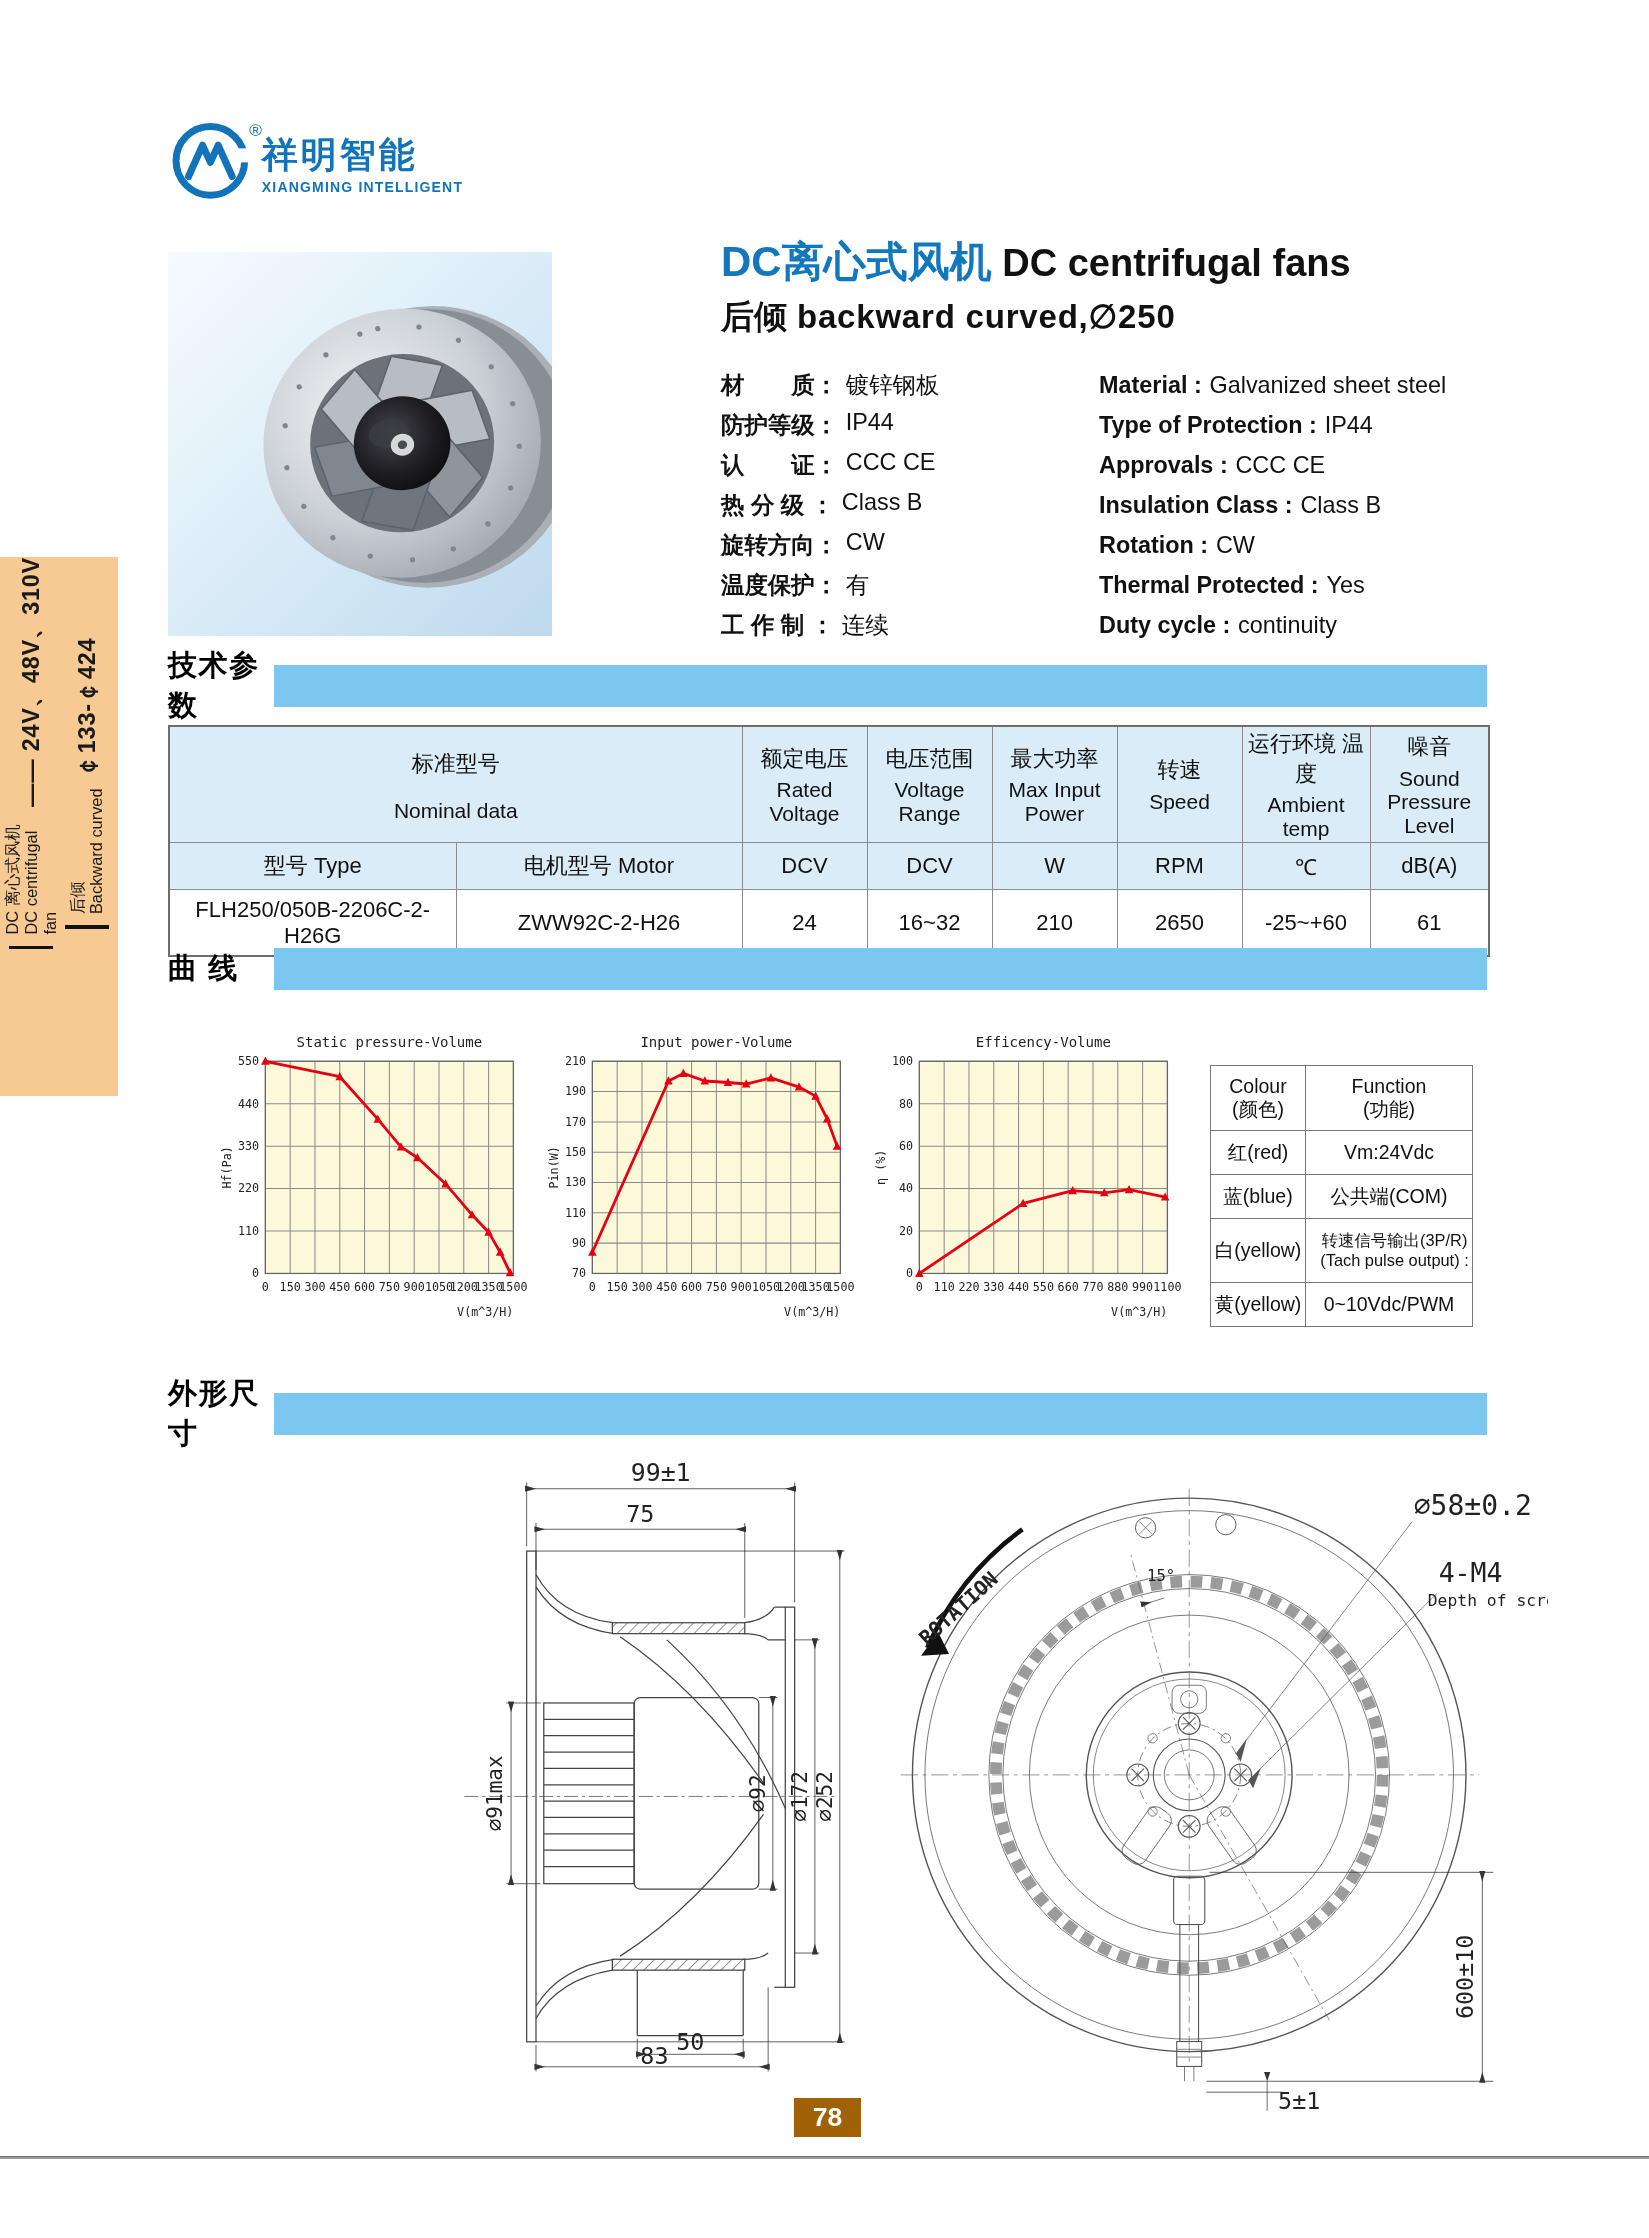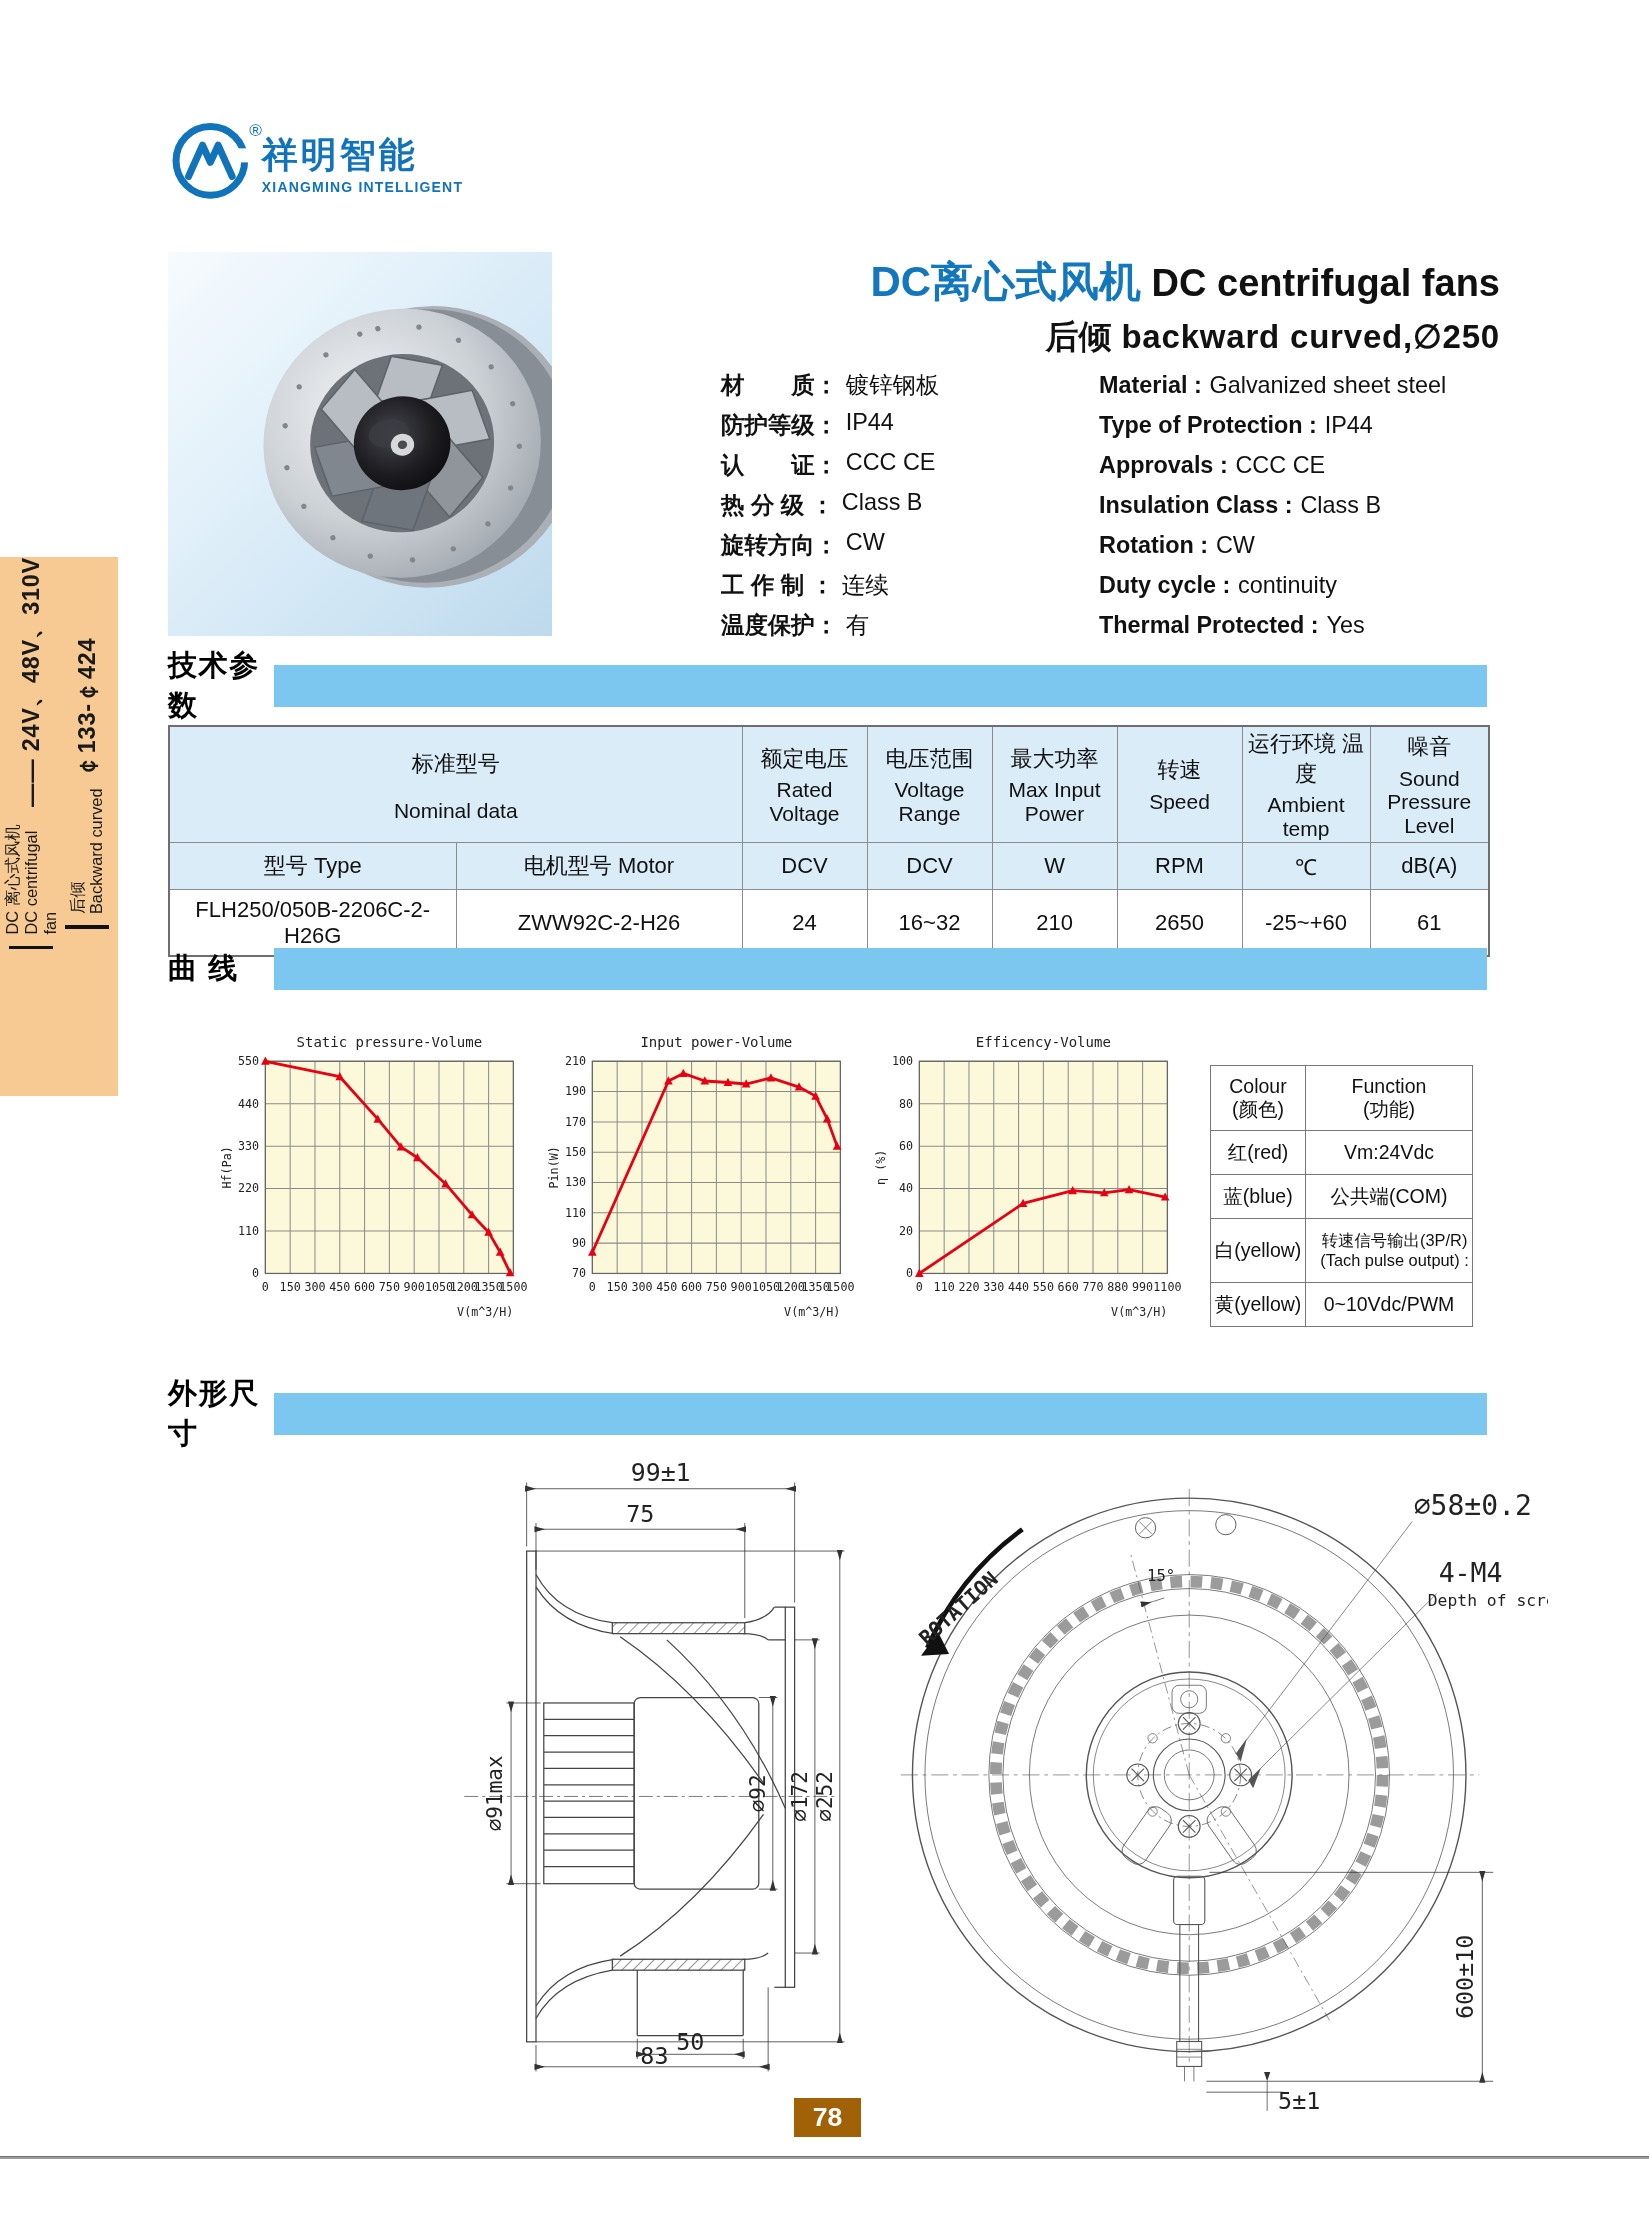--- a/index.html
+++ b/index.html
@@ -18,21 +18,21 @@
   .side-row.second { margin-left:20px; }
 
   
   .logo-wrap { position:absolute; left:162px; top:100px; width:312px; height:117px; }
 
   
   .photo { position:absolute; left:168px; top:252px; width:384px; height:384px;
     background:linear-gradient(135deg,#f7fbfe 0%,#e3f1fa 35%,#cfe5f4 70%,#bdd9ec 100%); }
 
   
-  .title-block { position:absolute; left:721px; top:260px; width:779px;text-align:right; }
+  .title-block { position:absolute; left:721px; top:240px; width:779px; }
   .title-line1 { font-size:42px; line-height:1.05; }
   .title-zh { color:#1377bd; font-weight:bold; }
   .title-en { color:#111; font-weight:600; font-size:38px; }
   .title-line2 { margin-top:11px; font-size:33px; font-weight:bold; color:#111; }
   .subtitle-en { font-weight:600; letter-spacing:0.8px; }
 
   
   .specs { position:absolute; left:721px; top:365px; width:818px; font-size:23.4px; color:#111; }
   .spec-row { display:flex; height:40px; align-items:center;gap:43px; }
   .spec-zh { width:335px; display:flex; }
@@ -226,36 +226,36 @@
           <span class="lab">旋转方向：</span>
           <span class="spec-val">CW</span>
         </div>
       <div class="spec-en">
           <span class="lab">Rotation :</span>
           <span class="spec-val">CW</span>
         </div>
     </div>
     <div class="spec-row">
       <div class="spec-zh">
+          <span class="lab">温度保护：</span>
+          <span class="spec-val">有</span>
+        </div>
+      <div class="spec-en">
+          <span class="lab">Thermal Protected :</span>
+          <span class="spec-val">Yes</span>
+        </div>
+    </div>
+    <div class="spec-row">
+      <div class="spec-zh">
           <span class="lab">工 作 制 ：</span>
           <span class="spec-val">连续</span>
         </div>
       <div class="spec-en">
           <span class="lab">Duty cycle :</span>
           <span class="spec-val">continuity</span>
-        </div>
-    </div>
-    <div class="spec-row">
-      <div class="spec-zh">
-          <span class="lab">温度保护：</span>
-          <span class="spec-val">有</span>
-        </div>
-      <div class="spec-en">
-          <span class="lab">Thermal Protected :</span>
-          <span class="spec-val">Yes</span>
         </div>
     </div>
   </div>
 
   <div class="sect" style="top:665px; width:1319px;">
     <div class="sect-label">技术参数</div>
     <div class="sect-bar"></div>
   </div>
 
   <table class="ptable">

